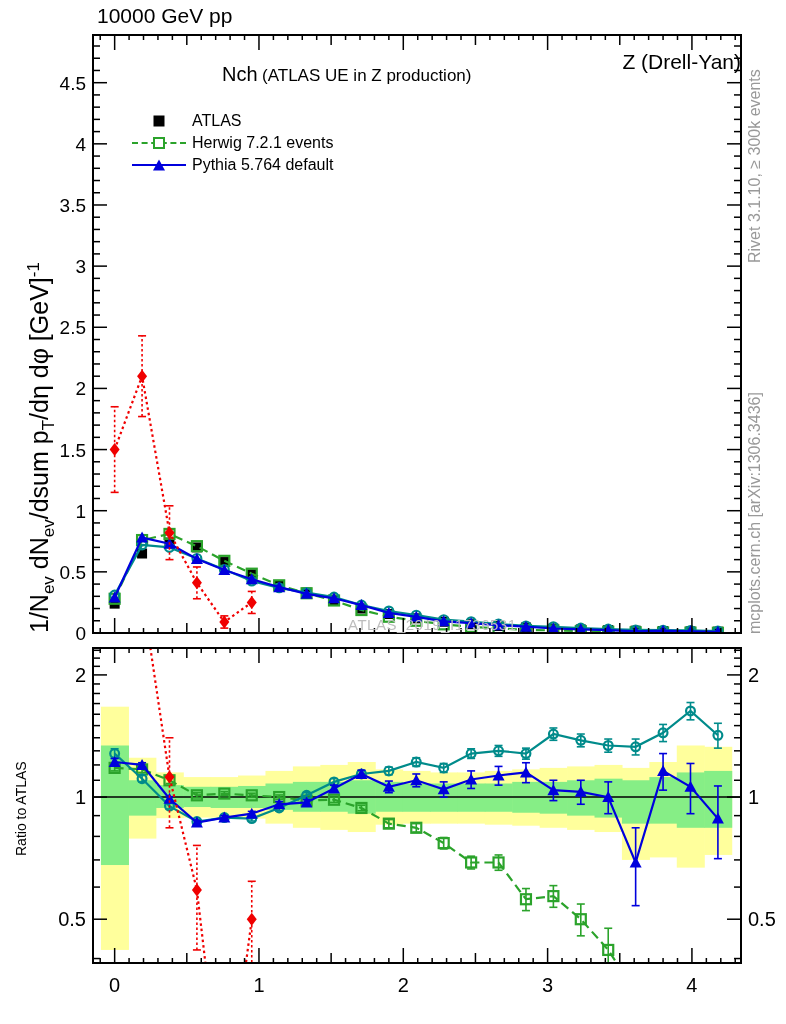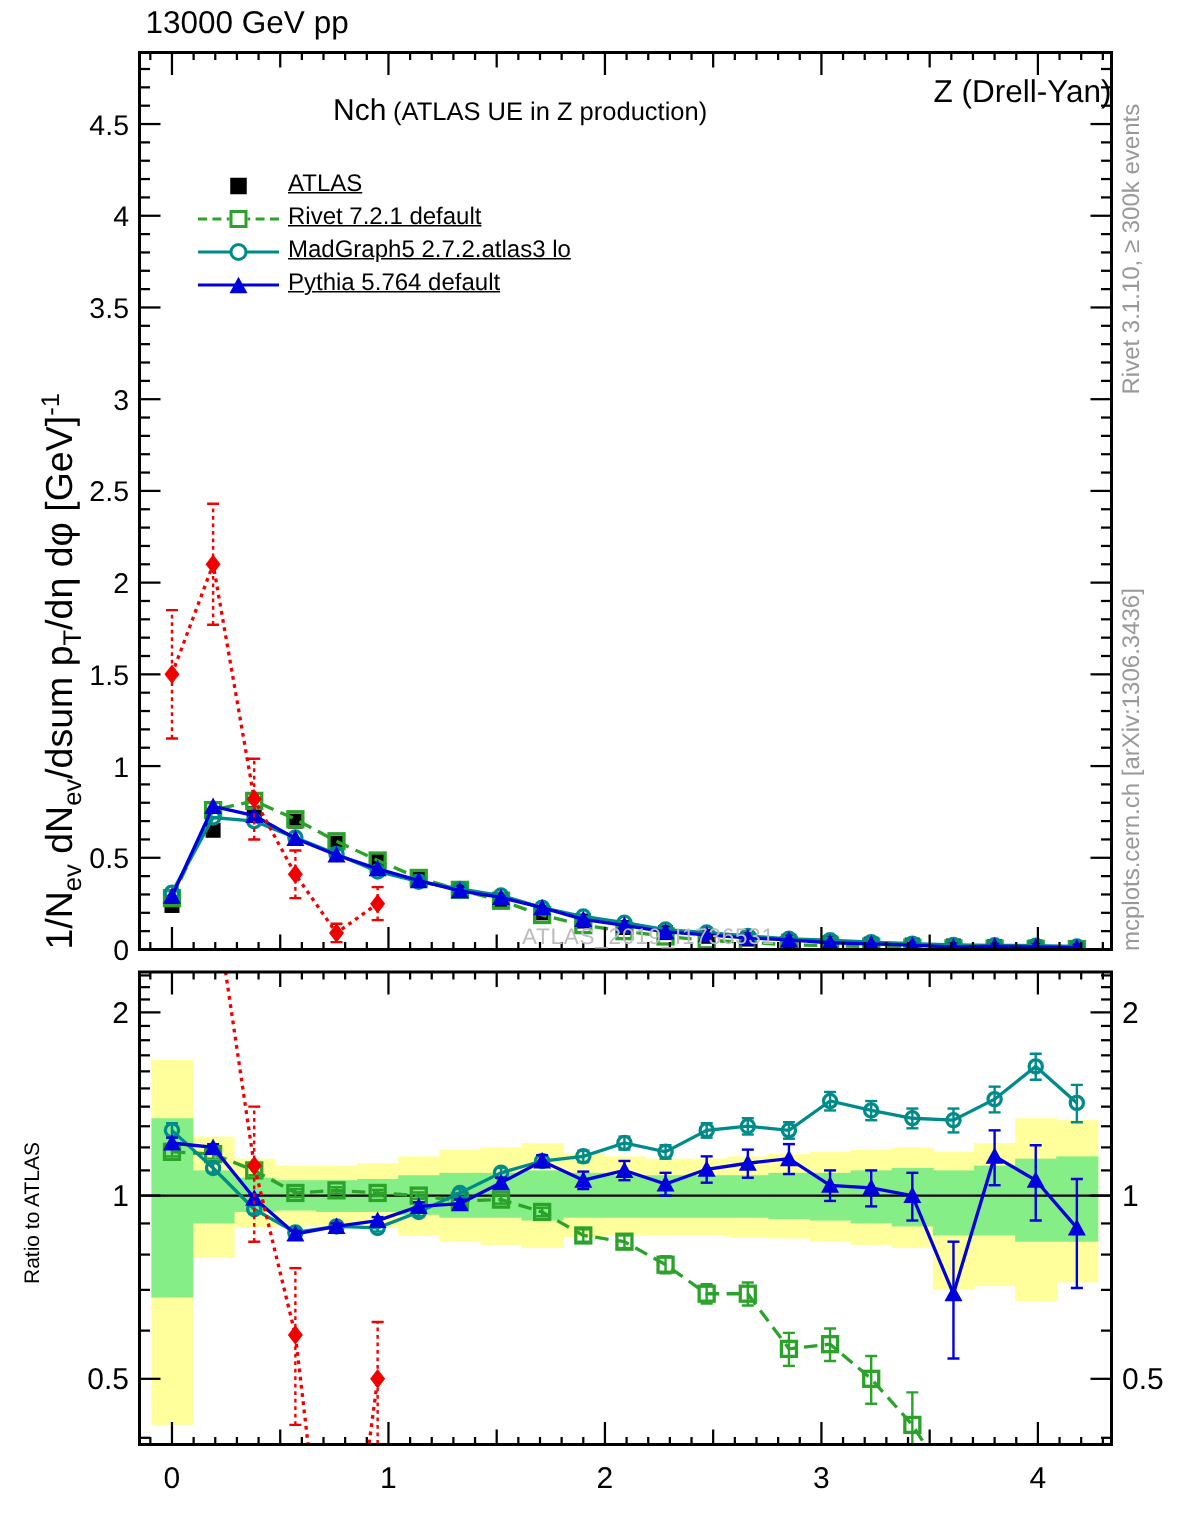--- a/index.html
+++ b/index.html
@@ -6,21 +6,21 @@
   .page{position:relative;width:786px;height:1024px;background:#fff;overflow:hidden;
         font-family:"Liberation Sans","DejaVu Sans",sans-serif;color:#000;}
   #plot{position:absolute;left:0;top:0;}
   .hdr{position:absolute;top:4px;font-size:21px;white-space:nowrap;}
   .hdr-left{left:97px;}
   .hdr-right{right:45px;margin-top:46px;}
   .plot-title{position:absolute;left:222px;top:63px;white-space:nowrap;}
   .t-main{font-size:20px;}
   .t-sub{font-size:17px;}
   .legend{position:absolute;left:132px;top:110px;}
-  .legend-row{display:flex;align-items:flex-end;height:22px;text-decoration:underline;}
+  .legend-row{display:flex;align-items:center;height:22px;}
   .legend-swatch{position:relative;width:54px;height:16px;flex:0 0 54px;}
   .legend-line{position:absolute;left:0;right:0;top:7px;border-top:2px solid;}
   .line-herwig{border-color:var(--herwig);border-top-style:dashed;}
   .line-madgraph{border-color:var(--madgraph);}
   .line-pythia{border-color:var(--pythia);}
   .line-sherpa{border-color:var(--sherpa);border-top-style:dotted;}
   .mk{position:absolute;left:50%;top:50%;transform:translate(-50%,-50%);}
   .mk-atlas{width:11px;height:11px;background:var(--atlas);}
   .mk-herwig{width:8px;height:8px;border:2px solid var(--herwig);background:#fff;}
   .mk-madgraph{width:8px;height:8px;border:2px solid var(--madgraph);border-radius:50%;background:#fff;}
@@ -868,48 +868,41 @@
         <text x="691.9309576837417" y="992" font-size="20" text-anchor="middle">4</text>
         <text x="86" y="926.2146329096763" font-size="20" text-anchor="end">0.5</text>
         <text x="748" y="926.2146329096763" font-size="20" text-anchor="start">0.5</text>
         <text x="86" y="804.0640343855084" font-size="20" text-anchor="end">1</text>
         <text x="748" y="804.0640343855084" font-size="20" text-anchor="start">1</text>
         <text x="86" y="681.9134358613406" font-size="20" text-anchor="end">2</text>
         <text x="748" y="681.9134358613406" font-size="20" text-anchor="start">2</text>
       </g>
     </svg>
 
-  <div class="hdr hdr-left">13000 GeV pp</div>
+  <div class="hdr hdr-left">10000 GeV pp</div>
   <div class="hdr hdr-right">Z (Drell-Yan)</div>
 
   <div class="plot-title">
     <span class="t-main">Nch</span>
     <span class="t-sub">(ATLAS UE in Z production)</span>
   </div>
 
   <div class="legend">
     <div class="legend-row">
       <span class="legend-swatch">
           <span class="mk mk-atlas"></span>
         </span>
       <span class="legend-label">ATLAS</span>
     </div>
     <div class="legend-row">
       <span class="legend-swatch">
           <span class="legend-line line-herwig"></span>
           <span class="mk mk-herwig"></span>
         </span>
-      <span class="legend-label">Rivet 7.2.1 default</span>
-    </div>
-    <div class="legend-row">
-      <span class="legend-swatch">
-          <span class="legend-line line-madgraph"></span>
-          <span class="mk mk-madgraph"></span>
-        </span>
-      <span class="legend-label">MadGraph5 2.7.2.atlas3 lo</span>
+      <span class="legend-label">Herwig 7.2.1 events</span>
     </div>
     <div class="legend-row">
       <span class="legend-swatch">
           <span class="legend-line line-pythia"></span>
           <span class="mk mk-pythia"></span>
         </span>
       <span class="legend-label">Pythia 5.764 default</span>
     </div>
   </div>
 

